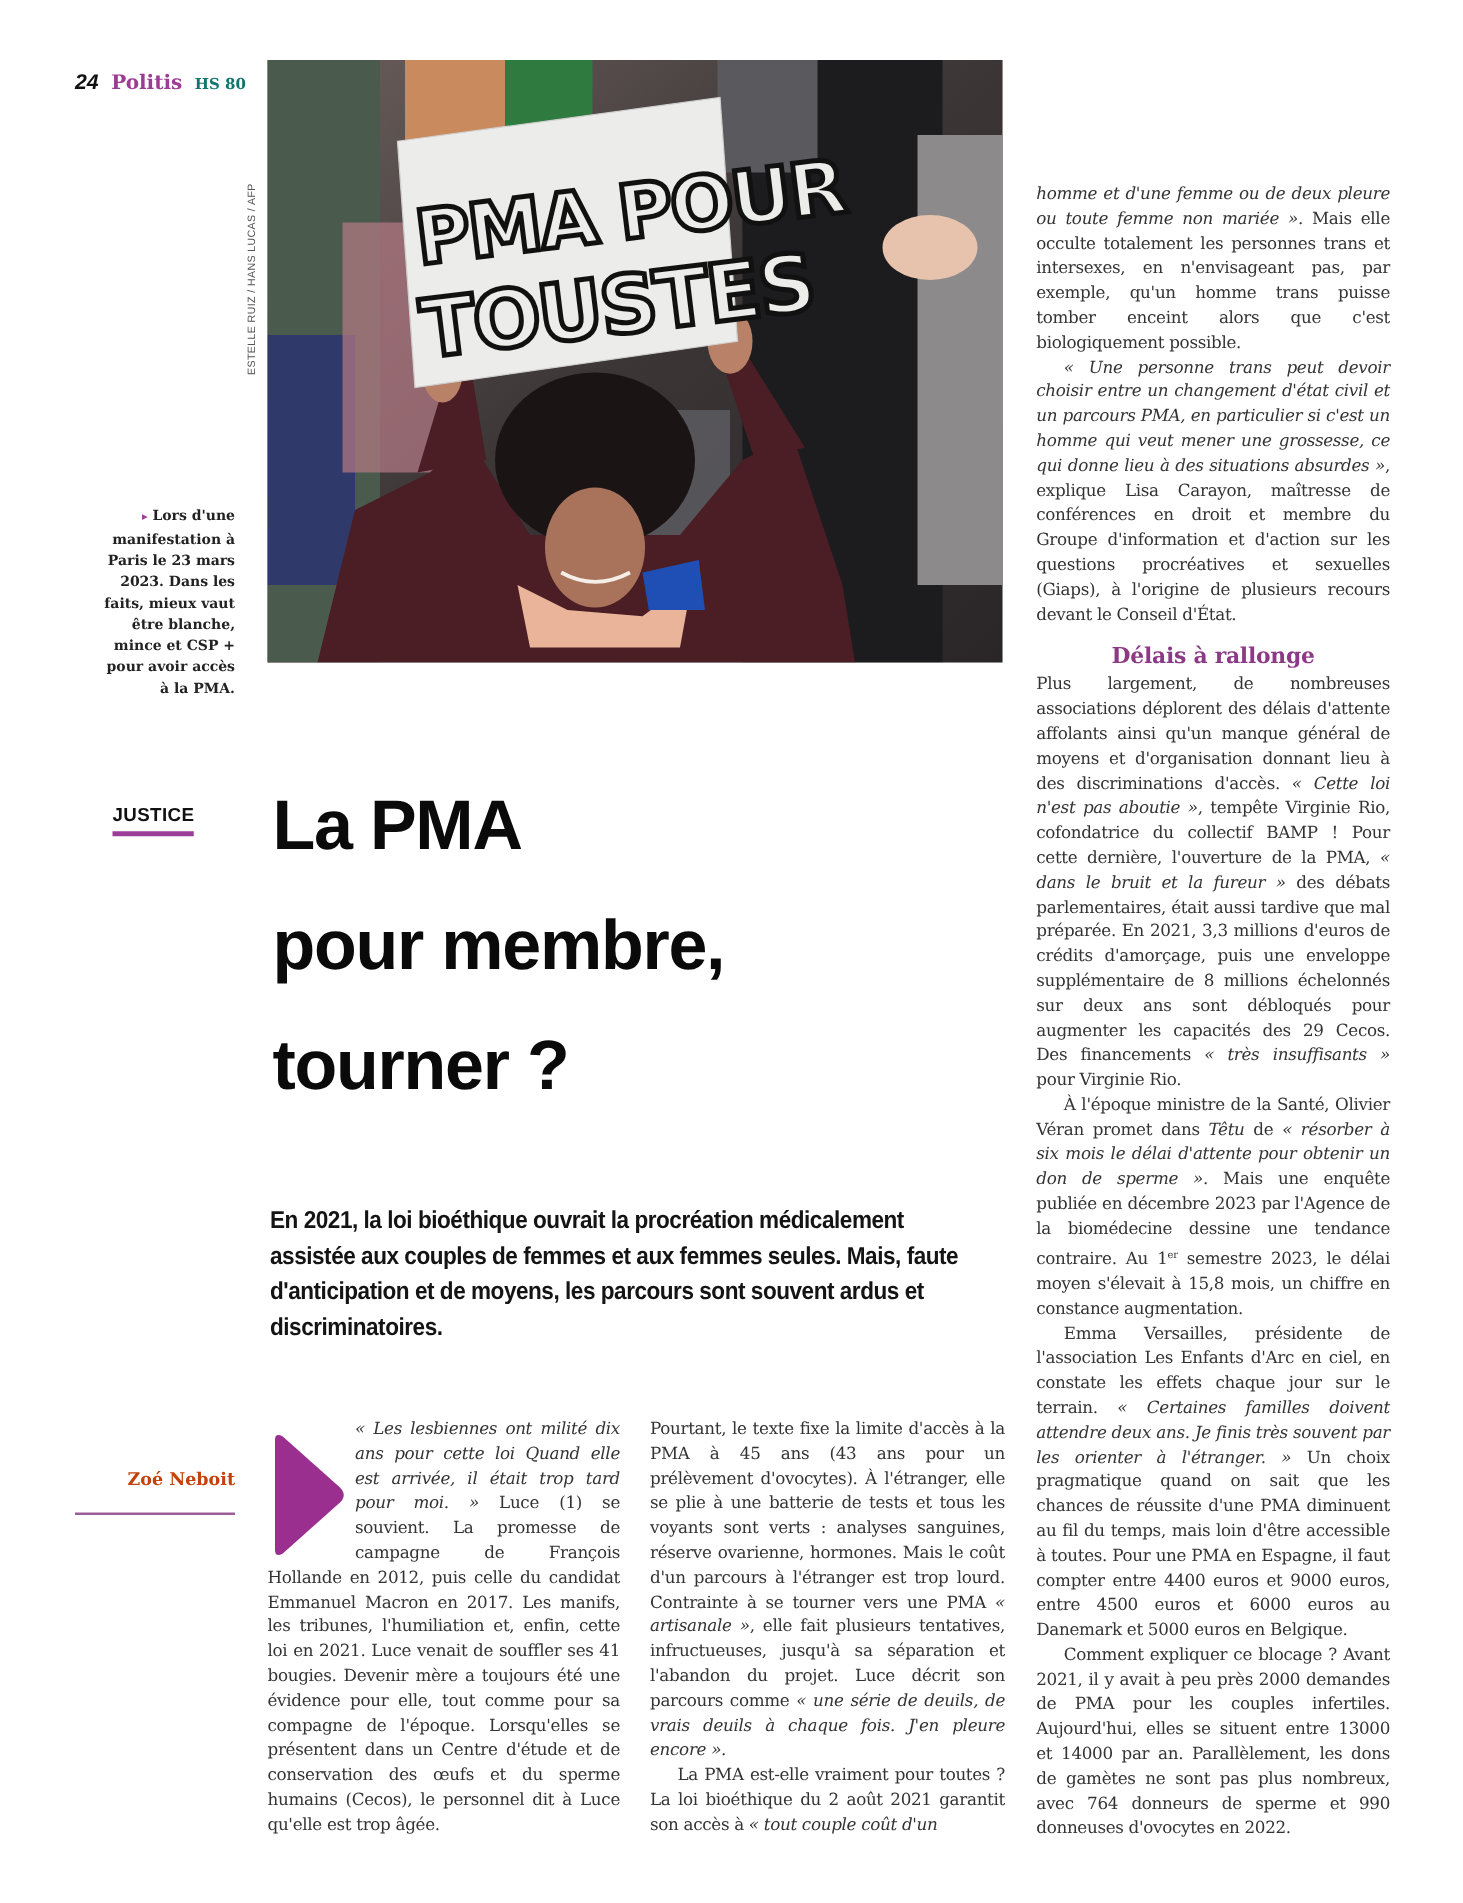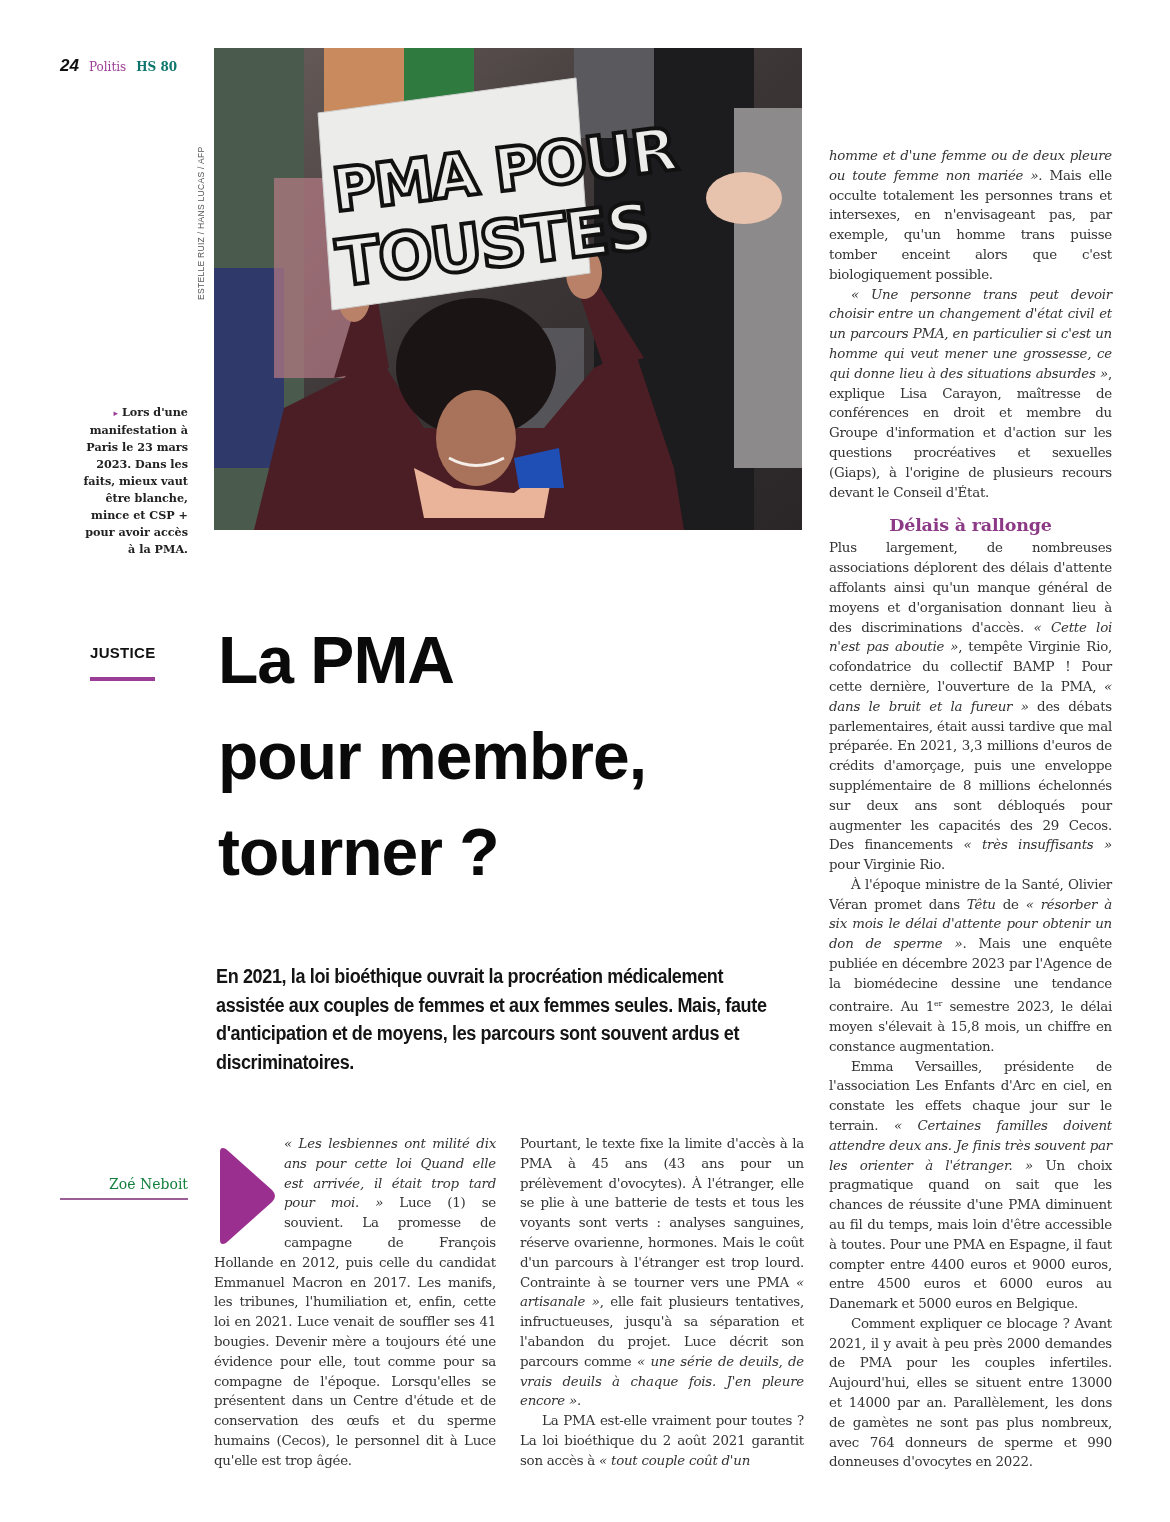--- a/index.html
+++ b/index.html
@@ -1,46 +1,46 @@
 <!DOCTYPE html>
 <html><head>
 <meta charset="utf-8">
 <style>
   * { box-sizing: border-box; margin: 0; padding: 0; }
   html, body { width: 1170px; height: 1522px; background: #ffffff; overflow: hidden; }
   body { position: relative; font-family: "DejaVu Serif", serif; color: #2a2a2a; }
 
   .folio { position: absolute; left: 60px; top: 56px; display: flex; align-items: baseline; gap: 10px; }
   .folio .num { font-family: "Liberation Sans", sans-serif; font-weight: 700; font-size: 17px; color: #111; font-style: italic; }
-  .folio .brand { font-family: "DejaVu Serif", serif; font-weight: 400; font-size: 12px; color: #9b3d96; }
+  .folio .brand { font-family: "DejaVu Serif", serif; font-weight: 700; font-size: 16px; color: #9b3d96; }
   .folio .issue { font-family: "DejaVu Serif", serif; font-weight: 700; font-size: 12px; color: #0f766e; }
 
   .photo { position: absolute; left: 214px; top: 48px; width: 588px; height: 482px; overflow: hidden; background: #3a3536; }
   .photo svg { display: block; }
   .credit { position: absolute; left: 196px; top: 300px; transform-origin: left top; transform: rotate(-90deg);
             font-family: "Liberation Sans", sans-serif; font-size: 8.5px; letter-spacing: 0.3px; color: #555; white-space: nowrap; }
 
   .caption { position: absolute; left: 80px; top: 404px; width: 108px; text-align: right;
              font-family: "DejaVu Serif", serif; font-weight: 700; font-size: 11.2px; line-height: 17px; color: #222; }
   .caption .arrow { color: #9b3d96; font-size: 9px; }
 
   .rubric { position: absolute; left: 90px; top: 644px; font-family: "Liberation Sans", sans-serif; font-weight: 700;
-            font-size: 15px; color: #111; padding-bottom: 16px; border-bottom: 4px solid #9b3d96; letter-spacing: 0.3px; }
+            font-size: 15px; color: #111; padding-bottom: 4px; border-bottom: 4px solid #9b3d96; letter-spacing: 0.3px; }
 
   .headline { position: absolute; left: 218px; top: 612px; width: 600px;
-              font-family: "Liberation Sans", sans-serif; font-weight: 700; font-size: 66px; line-height: 96px;
+              font-family: "Liberation Sans", sans-serif; font-weight: 700; font-size: 56px; line-height: 96px;
               letter-spacing: -1px; color: #0a0a0a; }
 
   .chapo { position: absolute; left: 216px; top: 962px; width: 570px;
            font-family: "Liberation Sans", sans-serif; font-weight: 700; font-size: 19.6px; line-height: 28.5px;
            color: #141414; letter-spacing: -0.4px; transform: scaleX(0.92); transform-origin: left top; width: 620px; }
 
   .byline { position: absolute; left: 60px; top: 1176px; width: 128px; text-align: right;
-            font-family: "DejaVu Serif", serif; font-weight: 400; font-size: 14px; color: #15803d;
-            padding-bottom: 6px; border-bottom: 2px solid #9b5f98; }
+            font-family: "DejaVu Serif", serif; font-weight: 700; font-size: 14px; color: #c2410c;
+            padding-bottom: 18px; border-bottom: 2px solid #9b5f98; }
 
   .col { position: absolute; font-family: "DejaVu Serif", serif; font-size: 13.4px; line-height: 19.8px; color: #333;
          text-align: justify; letter-spacing: -0.25px; }
   .col p { text-indent: 0; }
   .col p.indent { text-indent: 22px; }
   .col em { font-style: italic; }
   .col1 { left: 214px; top: 1134px; width: 282px; }
   .col2 { left: 520px; top: 1134px; width: 284px; }
   .col3 { left: 829px; top: 146px; width: 283px; }
 

